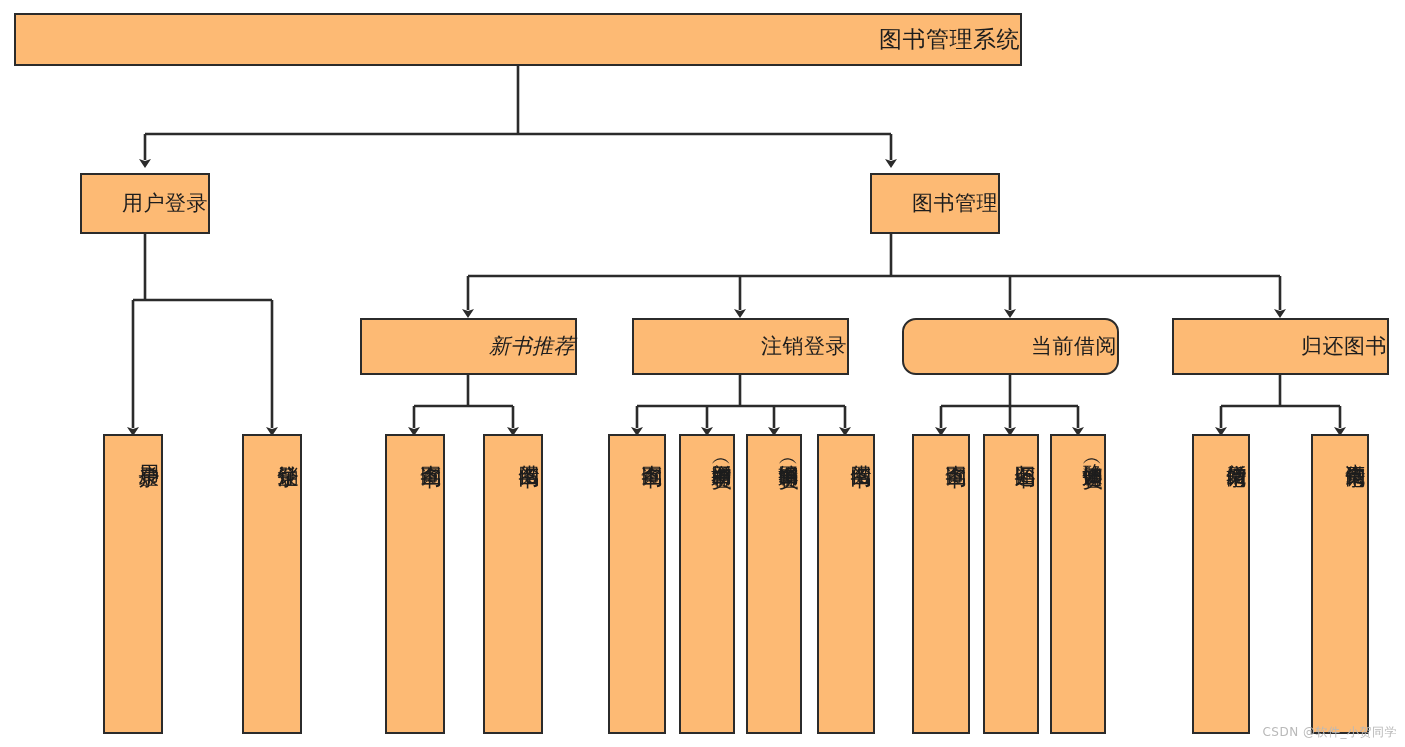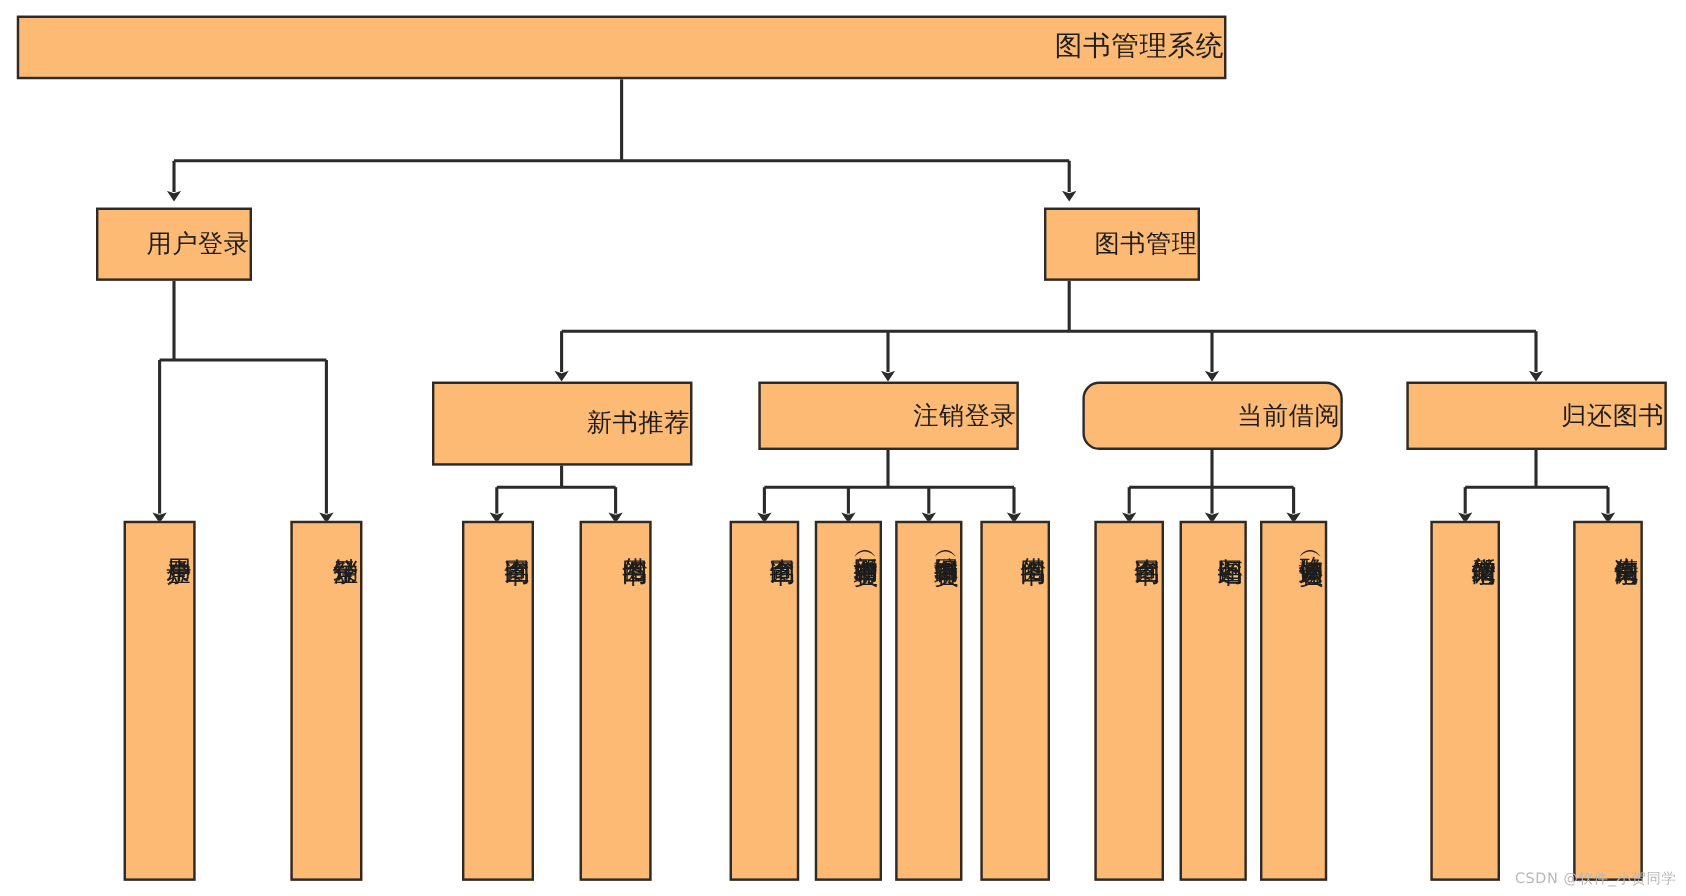--- a/index.html
+++ b/index.html
@@ -129,21 +129,21 @@
   </div>
 
   <div class="node level2" style="left:80px; top:173px; width:130px; height:61px;">
     <span class="label">用户登录</span>
   </div>
 
   <div class="node level2" style="left:826px; top:173px; width:130px; height:61px;margin-left:44px;">
     <span class="label">图书管理</span>
   </div>
 
-  <div class="node level3" style="left:360px; top:318px; width:217px; height:70px;">
+  <div class="node level3" style="left:360px; top:318px; width:217px; height:57px;font-style:italic;">
     <span class="label">新书推荐</span>
   </div>
 
   <div class="node level3" style="left:632px; top:318px; width:217px; height:57px;">
     <span class="label">注销登录</span>
   </div>
 
   <div class="node level3" style="left:902px; top:318px; width:217px; height:57px;border-radius:14px;">
     <span class="label">当前借阅</span>
   </div>

